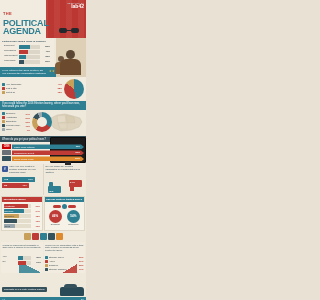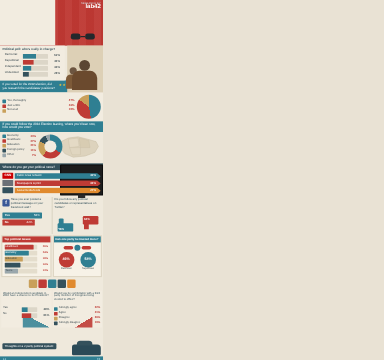--- a/index.html
+++ b/index.html
@@ -143,20 +143,25 @@
   .car::before{content:"";position:absolute;left:4px;top:-3px;width:13px;height:4px;background:#34515c;border-radius:3px 3px 0 0;}
 </style>
 </head>
 <body>
 
 <div class="poster">
 
   <div class="hdr">
     <div class="stripes"></div>
     <div class="tint"></div>
+    <div class="ttl">
+      <span class="t1">THE</span>
+      <span class="t2">POLITICAL</span>
+      <span class="t3">AGENDA</span>
+    </div>
     <div class="glasses">
       <div class="lens l"></div>
         <div class="bridge"></div>
         <div class="lens r"></div>
     </div>
     <div class="logo">
       <span class="lg1">RESEARCH BY</span>
       <span class="lg2">lab42</span>
     </div>
   </div>

